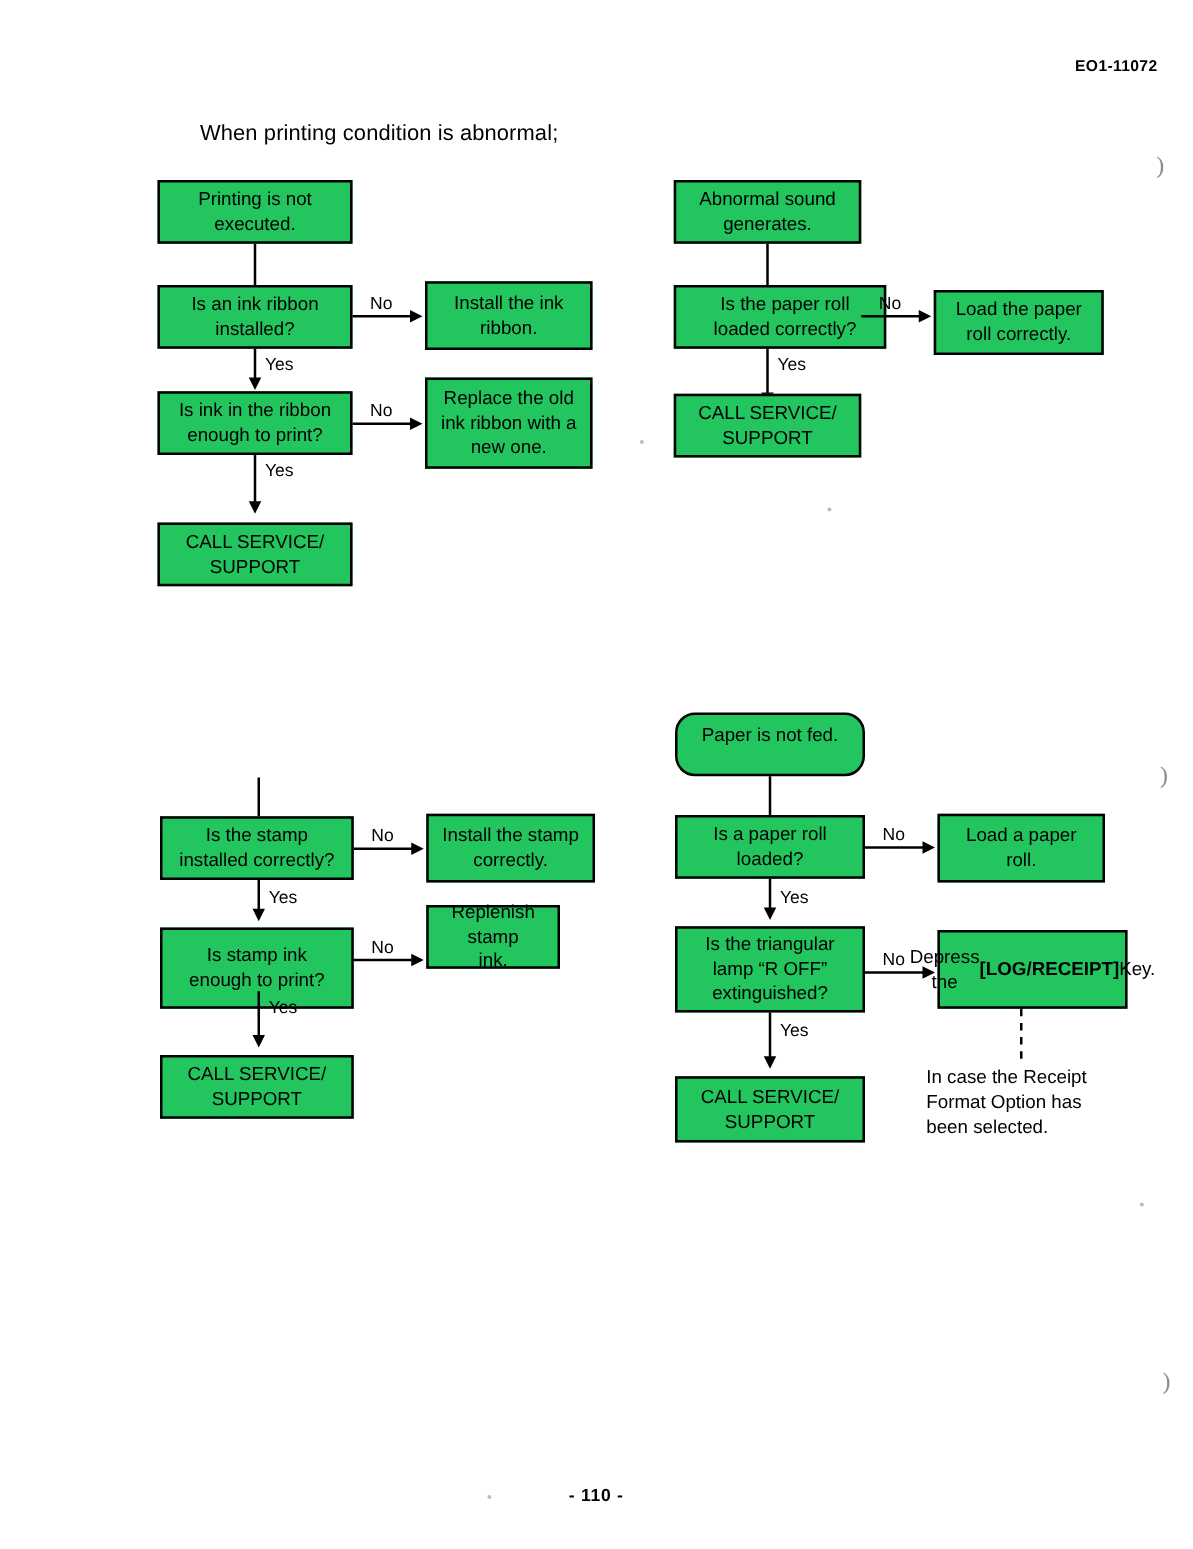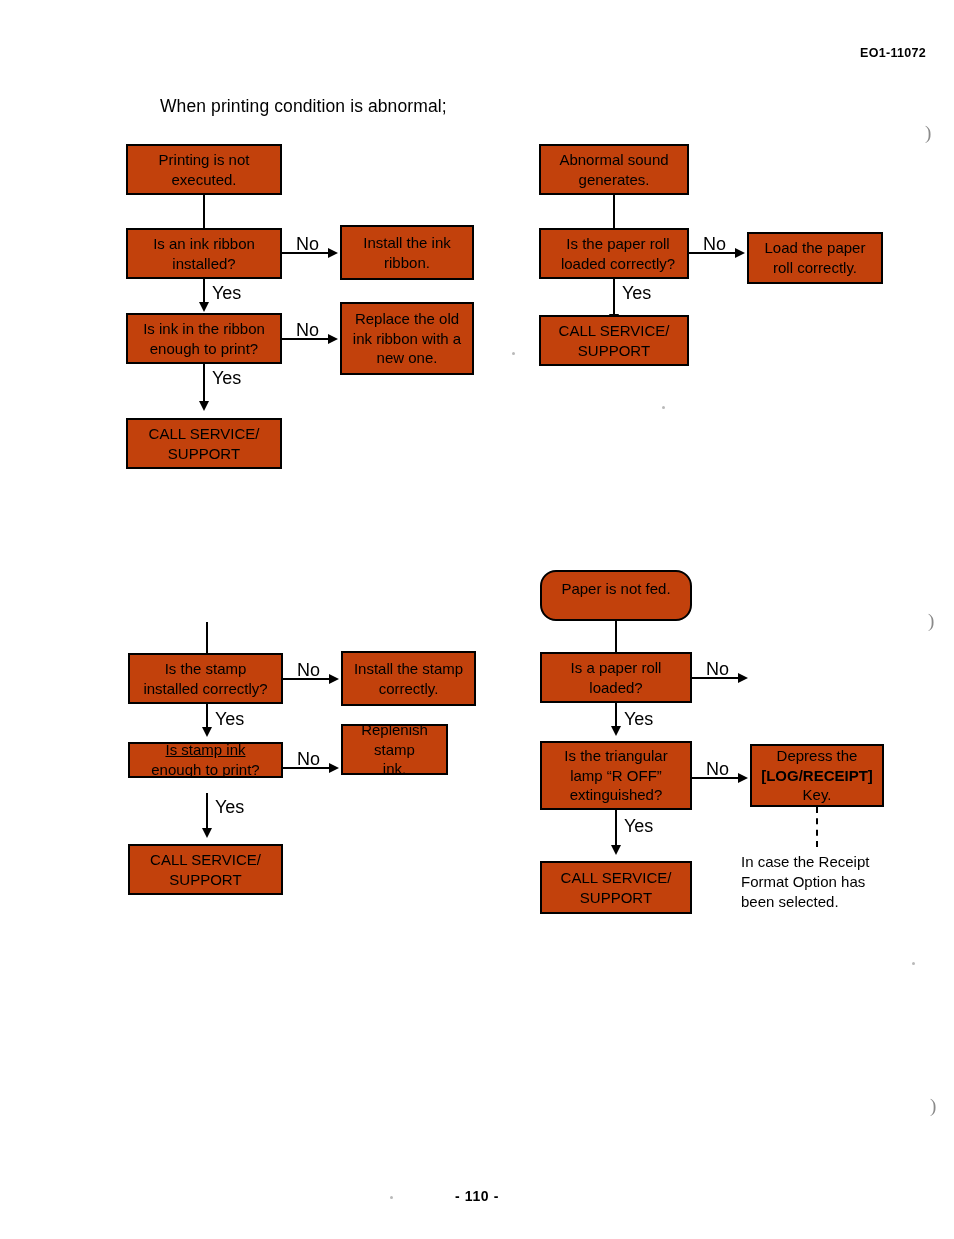--- a/index.html
+++ b/index.html
@@ -50,21 +50,21 @@
     font-weight: normal;
     letter-spacing: 0.1px;
     white-space: nowrap;
   }
 
   
   .fc-box {
     position: absolute;
     box-sizing: border-box;
     border: 2px solid #000000;
-    background: #c2410c;
+    background: #22c55e;
     display: flex;
     align-items: center;
     justify-content: center;
     text-align: center;
     font-size: 15px;
     line-height: 1.32;
     padding: 2px 4px;
   }
   .fc-box.top-align {
     align-items: flex-start;
@@ -101,21 +101,21 @@
   }
   .dash-line {
     position: absolute;
     width: 0;
     border-left: 2px dashed #000000;
   }
 
   
   .branch-label {
     position: absolute;
-    font-size: 18px;
+    font-size: 14px;
     white-space: nowrap;
   }
 
   
   .note-text {
     position: absolute;
     font-size: 15px;
     line-height: 1.33;
     white-space: pre-line;
   }
@@ -175,21 +175,21 @@
   <div class="branch-label" style="left:212px; top:368px;">Yes</div>
 
   <div class="fc-box" style="left: 126px; top: 418px; width: 156px; height: 51px; white-space: pre-line;">CALL SERVICE/
 SUPPORT</div>
 
   <div class="fc-box" style="left: 539px; top: 144px; width: 150px; height: 51px; white-space: pre-line;">Abnormal sound
 generates.</div>
 
   <div class="v-line" style="left:613px; top:195px; height:33px;"></div>
 
-  <div class="fc-box" style="left: 539px; top: 228px; width: 150px; height: 51px; white-space: pre-line; padding-left: 12px;">Is the paper roll
+  <div class="fc-box" style="left: 539px; top: 228px; width: 170px; height: 51px; white-space: pre-line; padding-left: 12px;">Is the paper roll
 loaded correctly?</div>
 
   <div class="h-line" style="left:689px; top:252px; width:48px;"></div>
   <div class="arrow-right" style="left:735px; top:248px;"></div>
   <div class="branch-label" style="left:703px; top:234px;">No</div>
   <div class="fc-box" style="left: 747px; top: 232px; width: 136px; height: 52px; white-space: pre-line;">Load the paper
 roll correctly.</div>
 
   <div class="v-line" style="left:613px; top:279px; height:37px;"></div>
   <div class="arrow-down" style="left:609px; top:314px;"></div>
@@ -207,21 +207,21 @@
   <div class="h-line" style="left:283px; top:678px; width:48px;"></div>
   <div class="arrow-right" style="left:329px; top:674px;"></div>
   <div class="branch-label" style="left:297px; top:660px;">No</div>
   <div class="fc-box" style="left: 341px; top: 651px; width: 135px; height: 55px; white-space: pre-line;">Install the stamp
 correctly.</div>
 
   <div class="v-line" style="left:206px; top:704px; height:25px;"></div>
   <div class="arrow-down" style="left:202px; top:727px;"></div>
   <div class="branch-label" style="left:215px; top:709px;">Yes</div>
 
-  <div class="fc-box" style="left: 128px; top: 742px; width: 155px; height: 36px; white-space: pre-line; text-decoration: underline;">Is stamp ink
+  <div class="fc-box" style="left: 128px; top: 742px; width: 155px; height: 65px; white-space: pre-line;">Is stamp ink
 enough to print?</div>
 
   <div class="h-line" style="left:283px; top:767px; width:48px;"></div>
   <div class="arrow-right" style="left:329px; top:763px;"></div>
   <div class="branch-label" style="left:297px; top:749px;">No</div>
   <div class="fc-box" style="left: 341px; top: 724px; width: 107px; height: 51px; white-space: pre-line;">Replenish stamp
 ink.</div>
 
   <div class="v-line" style="left:206px; top:793px; height:37px;"></div>
   <div class="arrow-down" style="left:202px; top:828px;"></div>
@@ -233,34 +233,36 @@
   <div class="fc-box top-align" style="left: 540px; top: 570px; width: 152px; height: 51px; white-space: pre-line; border-radius: 16px;">Paper is not fed.</div>
 
   <div class="v-line" style="left:615px; top:621px; height:31px;"></div>
 
   <div class="fc-box" style="left: 540px; top: 652px; width: 152px; height: 51px; white-space: pre-line;">Is a paper roll
 loaded?</div>
 
   <div class="h-line" style="left:692px; top:677px; width:48px;"></div>
   <div class="arrow-right" style="left:738px; top:673px;"></div>
   <div class="branch-label" style="left:706px; top:659px;">No</div>
+  <div class="fc-box" style="left: 750px; top: 651px; width: 134px; height: 55px; white-space: pre-line;">Load a paper
+roll.</div>
 
   <div class="v-line" style="left:615px; top:703px; height:25px;"></div>
   <div class="arrow-down" style="left:611px; top:726px;"></div>
   <div class="branch-label" style="left:624px; top:709px;">Yes</div>
 
   <div class="fc-box" style="left: 540px; top: 741px; width: 152px; height: 69px; white-space: pre-line;">Is the triangular
 lamp “R OFF”
 extinguished?</div>
 
   <div class="h-line" style="left:692px; top:777px; width:48px;"></div>
   <div class="arrow-right" style="left:738px; top:773px;"></div>
   <div class="branch-label" style="left:706px; top:759px;">No</div>
 
-  <div class="fc-box" style="left:750px; top:744px; width:134px; height:63px; flex-direction:column;">
+  <div class="fc-box" style="left:750px; top:744px; width:152px; height:63px; flex-direction:row;">
     <span>Depress the</span>
     <span class="bold-key">[LOG/RECEIPT]</span>
     <span>Key.</span>
   </div>
 
   <div class="dash-line" style="left:816px; top:807px; height:40px;"></div>
 
   <div class="note-text" style="left: 741px; top: 852px; width: 170px; white-space: pre-line;">In case the Receipt
 Format Option has
 been selected.</div>

